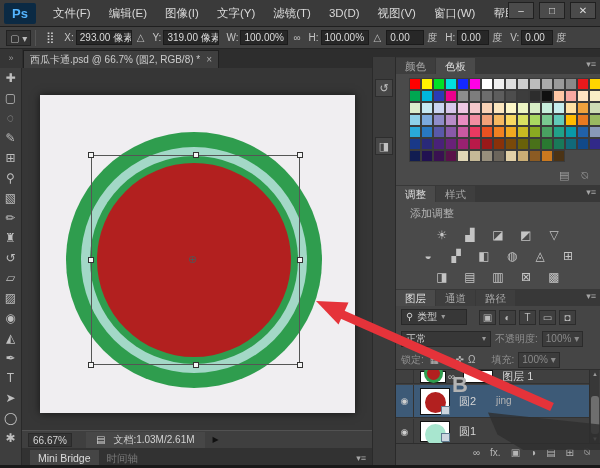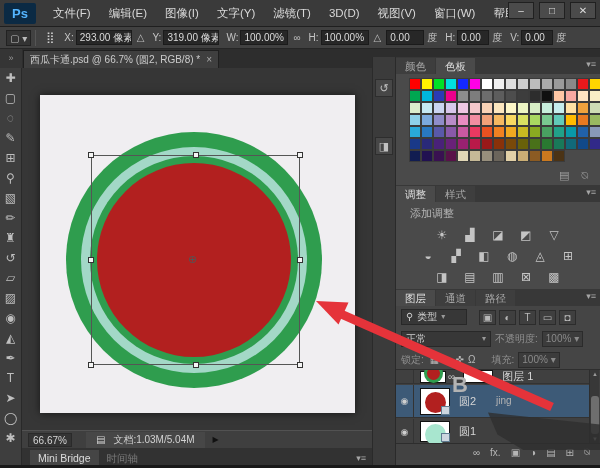--- a/index.html
+++ b/index.html
@@ -469,21 +469,21 @@
         <span>▤</span>
         <span>⊞</span>
         <span>⍉</span>
       </div>
   </div>
 
   <div id="statusbar">
     <span id="zoom-field">66.67%</span>
     <span id="doc-info">
       <span>▤</span>
-      <span>文档:1.03M/5.04M</span>
+      <span>文档:1.03M/2.61M</span>
     </span>
     <span style="margin-left:8px;color:#111;font-size:8px">▶</span>
   </div>
 
   <div id="minibar">
     <span class="btab" id="tab-minibridge">Mini Bridge</span>
     <span class="btab" id="tab-timeline">时间轴</span>
     <span class="pmenu">▾≡</span>
   </div>
 

